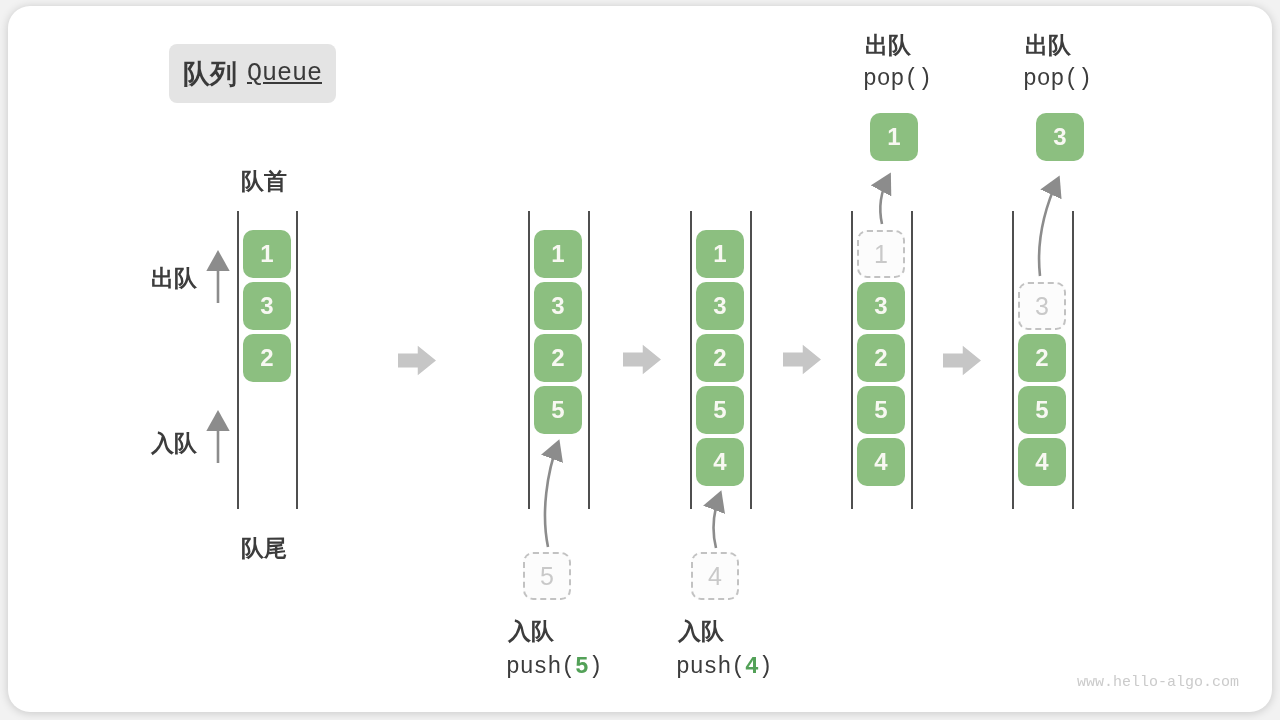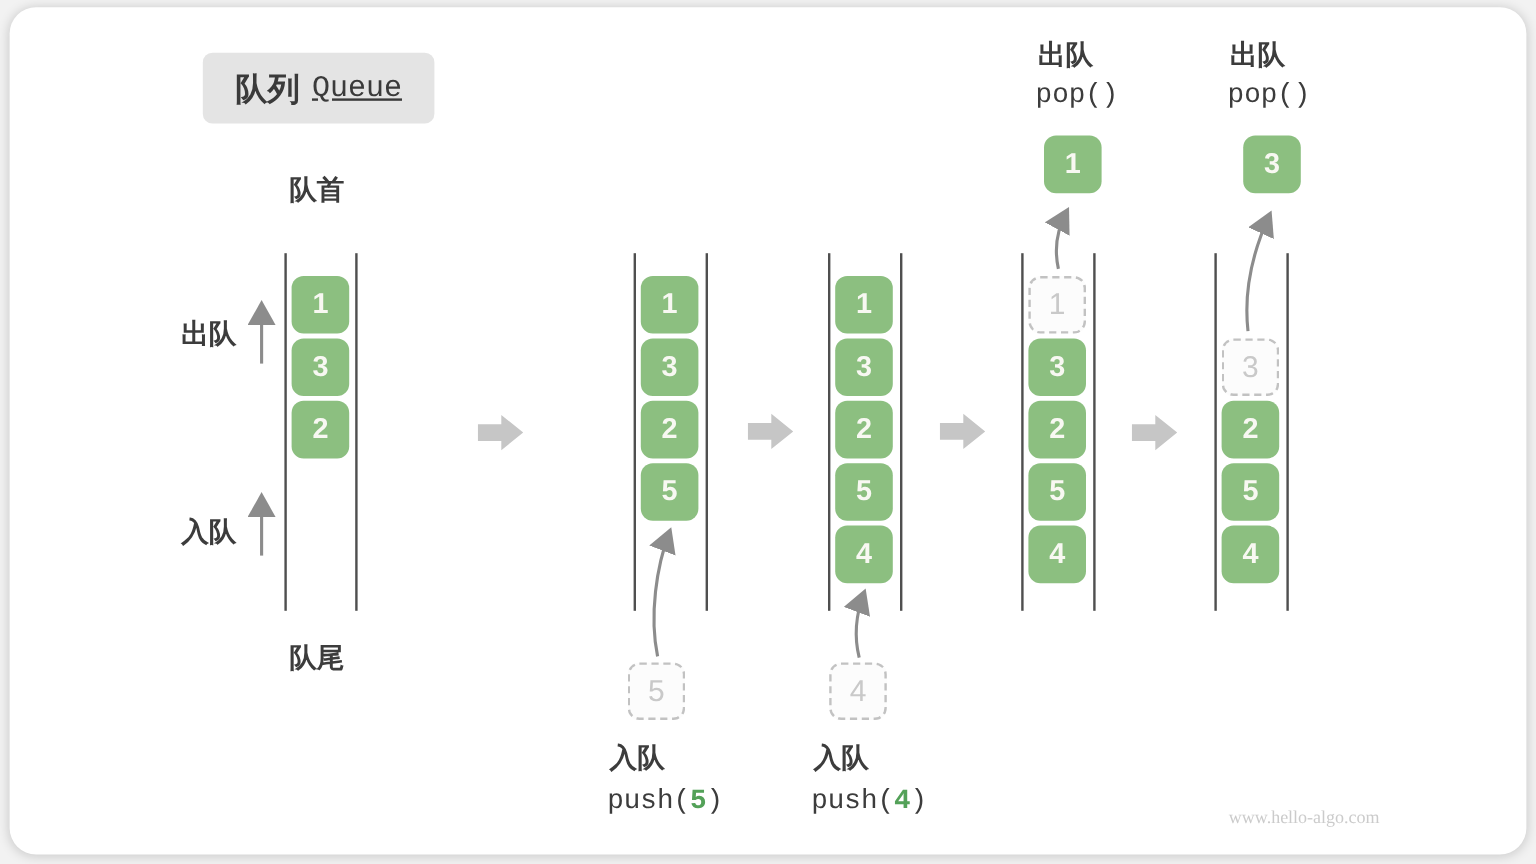--- a/index.html
+++ b/index.html
@@ -11,21 +11,21 @@
     overflow:hidden;
   }
   .card {
     position:absolute; left:8px; top:6px; right:8px; bottom:8px;
     background:#ffffff; border-radius:22px;
     box-shadow:0 1px 10px rgba(0,0,0,0.18);
   }
   .stage { position:absolute; left:0; top:0; width:1280px; height:720px; }
 
   .title-badge {
-    position:absolute; left:169px; top:44px; width:193px; height:59px;
+    position:absolute; left:169px; top:44px; width:167px; height:59px;
     background:#e4e4e4; border-radius:8px;
     display:flex; align-items:center; justify-content:center; gap:10px;
   }
   .title-zh { font-size:27px; font-weight:bold; color:#3a3a3a; }
   .title-en { font-family:"Liberation Mono","DejaVu Sans Mono",monospace; font-size:25px; color:#3a3a3a;text-decoration:underline; }
 
   .zh { position:absolute; font-size:23px; font-weight:bold; color:#3c3c3c; white-space:nowrap; }
   .code { position:absolute; font-family:"Liberation Mono","DejaVu Sans Mono",monospace; font-size:23px; color:#3c3c3c; white-space:nowrap; }
   .code .arg { color:#53a158; font-weight:bold; }
 
@@ -43,22 +43,22 @@
   }
 
   .blocky {
     position:absolute; width:38px; height:35px; background:#c6c6c6;
     clip-path:polygon(0 30%, 52% 30%, 52% 8%, 100% 50%, 52% 92%, 52% 70%, 0 70%);
   }
 
   .overlay { position:absolute; left:0; top:0; width:1280px; height:720px; pointer-events:none; }
 
   .watermark {
-    position:absolute; left:1024px; top:674px;
-    font-family:Liberation Serif, serif;
+    position:absolute; left:1077px; top:674px;
+    font-family:Liberation Mono, monospace;
     font-size:15px; color:#cbcbcb; white-space:nowrap;
   }
 </style>
 </head>
 <body>
 
 <div class="stage">
   <div class="card"></div>
 
   <svg class="overlay" viewBox="0 0 1280 720">
@@ -75,21 +75,21 @@
       <path d="M882,224 C878,206 882,189 889,176" marker-end="url(#ah)"></path>
       <path d="M1040,276 C1036,240 1046,205 1058,179" marker-end="url(#ah)"></path>
     </g>
   </svg>
 
   <div class="title-badge">
     <span class="title-zh">队列</span>
     <span class="title-en">Queue</span>
   </div>
 
-  <div class="zh" style="left:241px; top:143px;">队首</div>
+  <div class="zh" style="left:241px; top:166px;">队首</div>
   <div class="zh" style="left:241px; top:533px;">队尾</div>
 
   <div class="zh" style="left:151px; top:263px;">出队</div>
   <div class="zh" style="left:151px; top:428px;">入队</div>
 
   <div class="vline" style="left:237px;"></div>
   <div class="vline" style="left:296px;"></div>
   <div class="vline" style="left:528px;"></div>
   <div class="vline" style="left:588px;"></div>
   <div class="vline" style="left:690px;"></div>

